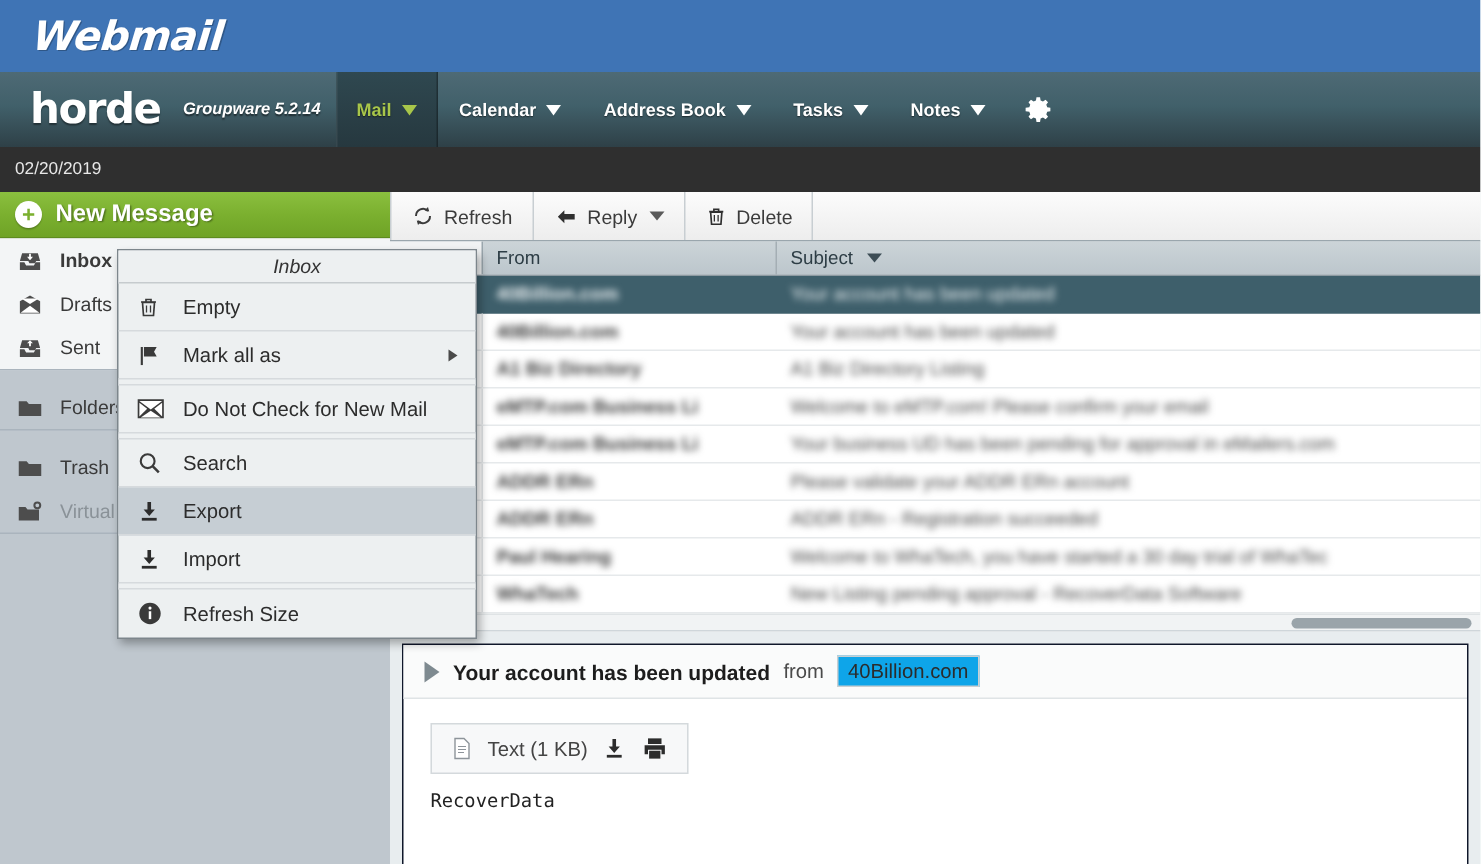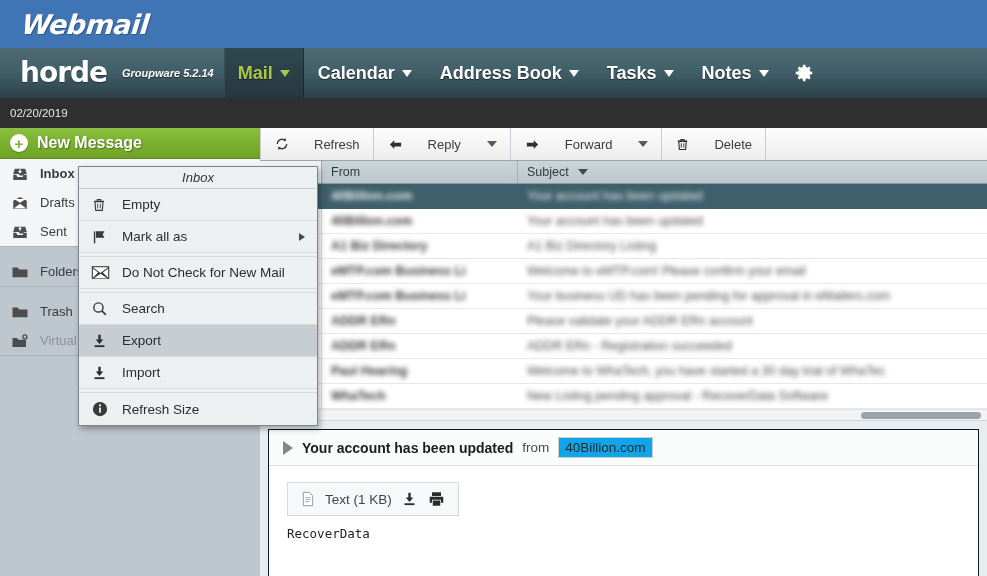--- a/index.html
+++ b/index.html
@@ -58,21 +58,21 @@
     font-weight: bold;
     font-style: italic;
     margin-left: 15px;
     text-shadow: 0 1px 1px rgba(0,0,0,.5);
   }
   .nav-items { display: flex; align-items: stretch; }
   .nav-item {
     display: flex; align-items: center; gap: 7px;
     padding: 0 14px;
     color: #ffffff;
-    font-size: 18px;
+    font-size: 12px;
     font-weight: bold;
     text-shadow: 0 1px 1px rgba(0,0,0,.55);
     cursor: pointer;
     white-space: nowrap;
     text-align: right;
   }
   .nav-item.active {
     background: linear-gradient(to bottom, #2f4850 0%, #26383f 100%);
     color: #a8c64a;
     box-shadow: inset 1px 0 0 rgba(255,255,255,.08), inset -1px 0 0 rgba(0,0,0,.3);
@@ -153,21 +153,21 @@
     background: #e8edef;
     min-width: 0;
   }
   .toolbar {
     height: 33px;
     background: linear-gradient(to bottom, #fcfcfc 0%, #ededed 100%);
     border-bottom: 1px solid #9aa6ad;
     display: flex; align-items: stretch;
   }
   .tb-btn {
-    display: flex; align-items: center; gap: 24px;
+    display: flex; align-items: center; gap: 6px;
     padding: 0 13px;
     border-right: 1px solid #c8ced2;
     font-size: 13px; color: #3b3b3b;
     cursor: pointer;
     white-space: nowrap;
   }
   .tb-btn:first-child { border-left: 1px solid #c8ced2; }
   .tb-caret {
     width: 0; height: 0;
     border-left: 5px solid transparent;
@@ -444,27 +444,20 @@
       </div>
 
       <div class="tb-btn">
         <svg width="17" height="15" viewBox="0 0 24 24">
           <path fill="#2f2f2f" d="M10 5 3 12l7 7v-4h11V9H10z"></path>
         </svg>
         <span>Reply</span>
         <span class="tb-caret"></span>
       </div>
 
-      <div class="tb-btn">
-        <svg width="17" height="15" viewBox="0 0 24 24">
-          <path fill="#2f2f2f" d="M14 5l7 7-7 7v-4H3V9h11z"></path>
-        </svg>
-        <span>Forward</span>
-        <span class="tb-caret"></span>
-      </div>
 
       <div class="tb-btn">
         <svg width="15" height="17" viewBox="0 0 24 24">
           <path fill="none" stroke="#2f2f2f" stroke-width="1.8" d="M6 7h12l-1 13H7z"></path>
           <path fill="none" stroke="#2f2f2f" stroke-width="1.8" d="M4.5 6.5h15M9.5 6.5V4h5v2.5"></path>
           <path fill="none" stroke="#2f2f2f" stroke-width="1.4" d="M10 10v7M14 10v7"></path>
         </svg>
         <span>Delete</span>
       </div>
     </div>

